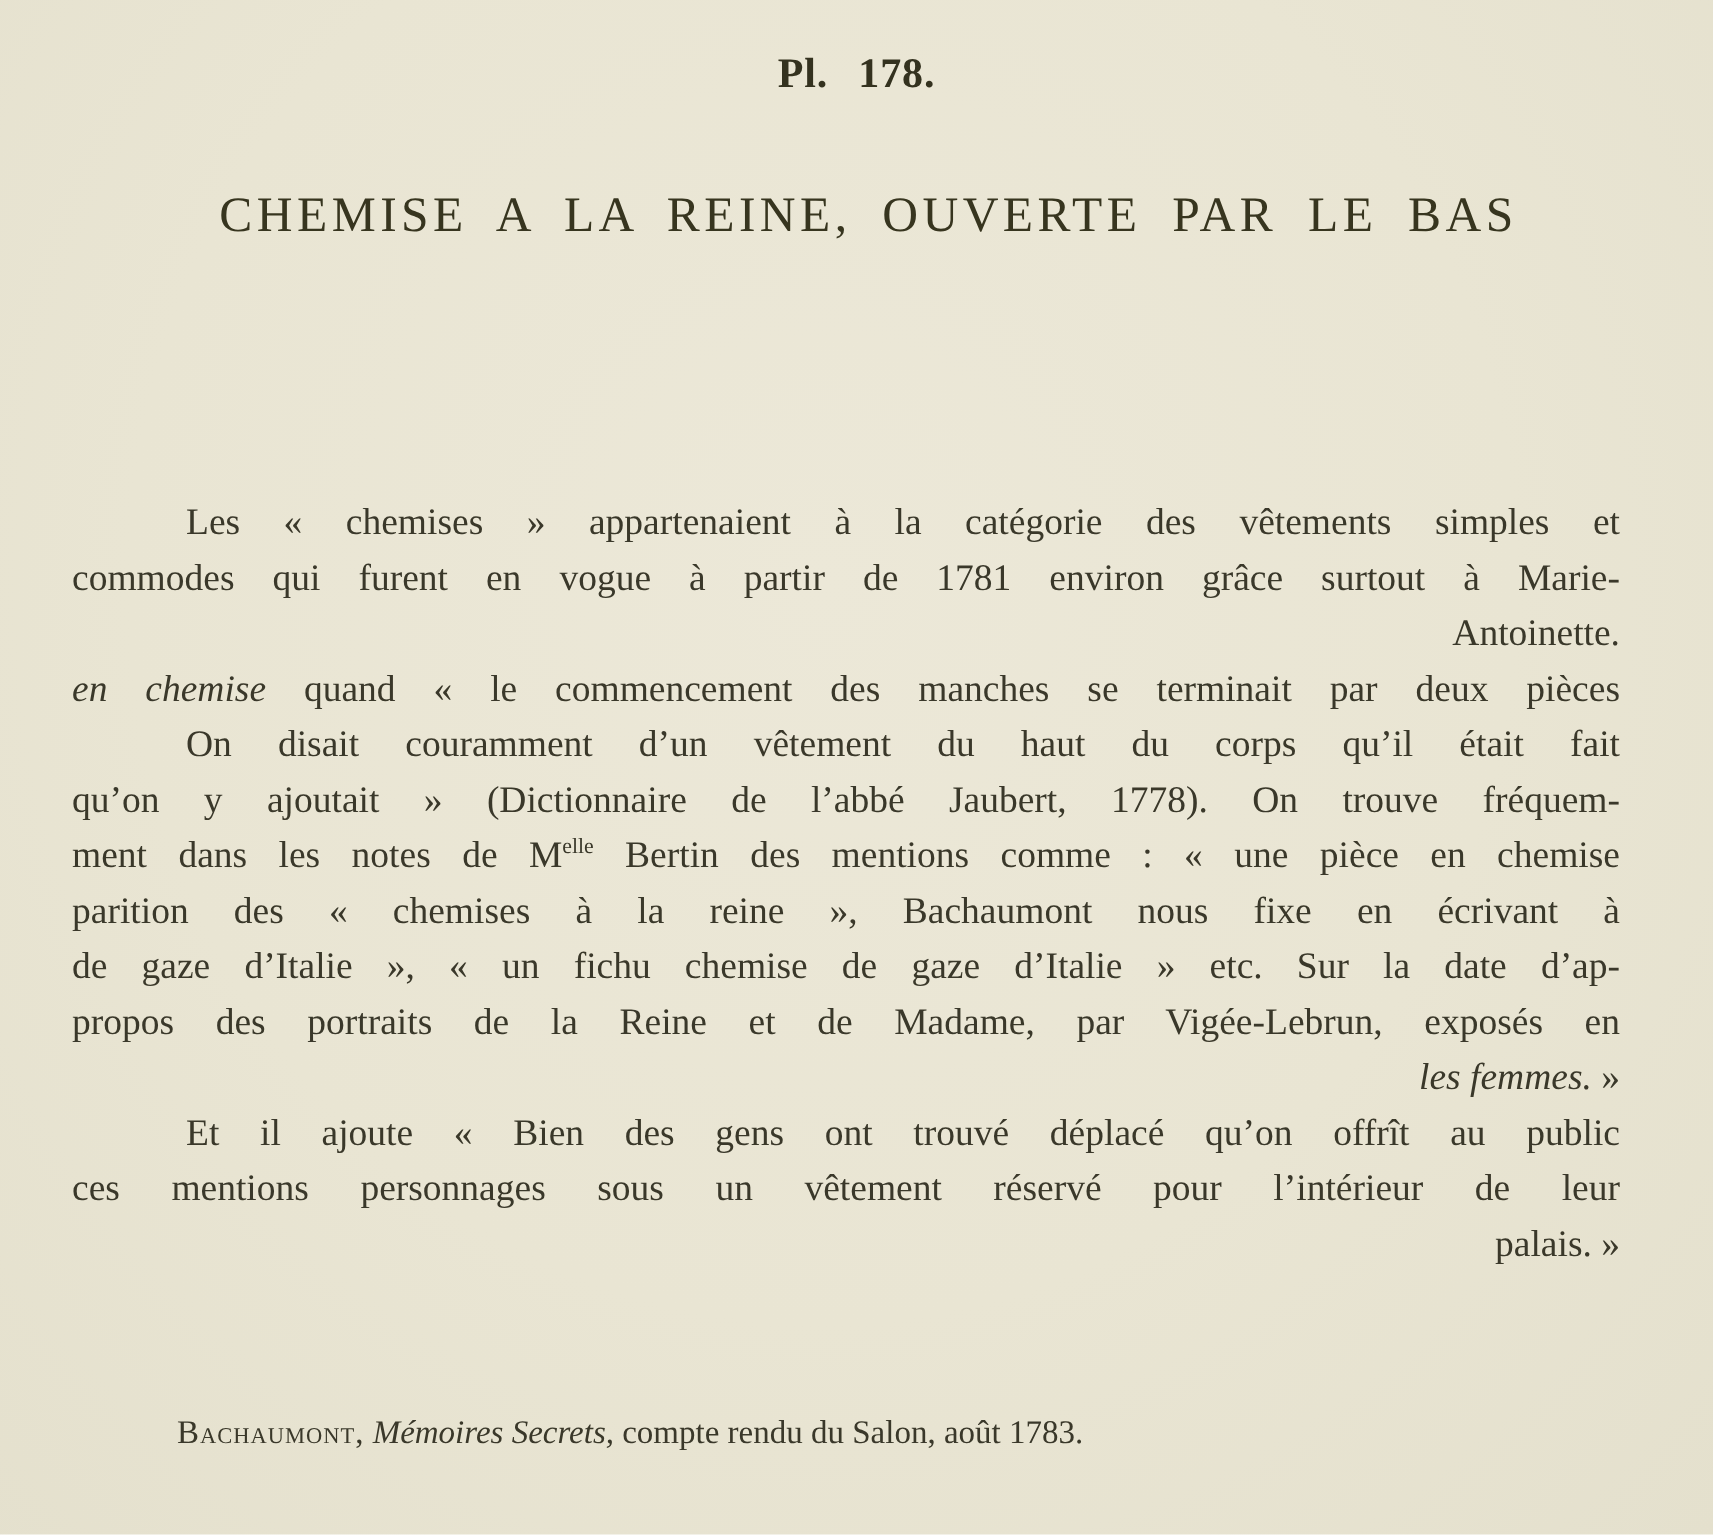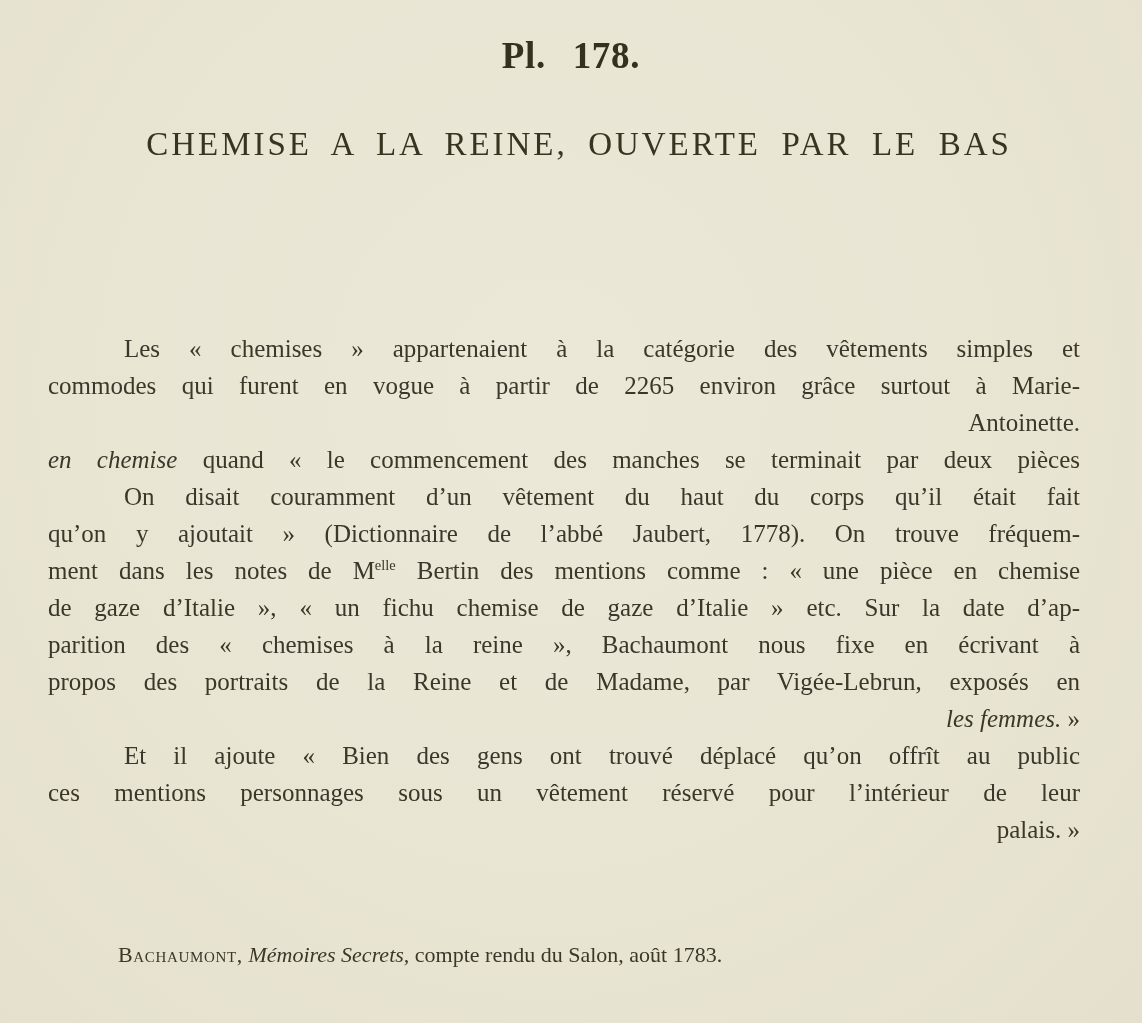--- a/index.html
+++ b/index.html
@@ -14,21 +14,21 @@
     font-family: "Liberation Serif", "DejaVu Serif", serif;
     color: #3a382a;
     overflow: hidden;
   }
   .plate {
     position: absolute;
     top: 34px;
     left: 0;
     right: 0;
     text-align: center;
-    font-size: 37px;
+    font-size: 28px;
     font-weight: 700;
     word-spacing: 0.45em;
     letter-spacing: 0.02em;
     color: #34321f;
   }
   .title {
     position: absolute;
     top: 126px;
     left: 16px;
     right: 0;
@@ -80,30 +80,30 @@
 <body>
 
 <div class="page">
   <div class="plate">Pl. 178.</div>
 
   <div class="title">CHEMISE A LA REINE, OUVERTE PAR LE BAS</div>
 
   <div class="body-text">
       <div class="paragraph">
         <div class="line indent justify"><span class="seg-n">Les « chemises » appartenaient à la catégorie des vêtements simples et</span></div>
-        <div class="line justify"><span class="seg-n">commodes qui furent en vogue à partir de 2265 environ grâce surtout à Marie-</span></div>
+        <div class="line justify"><span class="seg-n">commodes qui furent en vogue à partir de 1781 environ grâce surtout à Marie-</span></div>
         <div class="line"><span class="seg-n">Antoinette.</span></div>
       </div>
       <div class="paragraph">
         <div class="line justify"><span class="seg-i">en chemise</span><span class="seg-n"> quand « le commencement des manches se terminait par deux pièces</span></div>
         <div class="line indent justify"><span class="seg-n">On disait couramment d’un vêtement du haut du corps qu’il était fait</span></div>
         <div class="line justify"><span class="seg-n">qu’on y ajoutait » (Dictionnaire de l’abbé Jaubert, 1778). On trouve fréquem-</span></div>
         <div class="line justify"><span class="seg-n">ment dans les notes de M</span><span class="seg-sup">elle</span><span class="seg-n"> Bertin des mentions comme : « une pièce en chemise</span></div>
+        <div class="line justify"><span class="seg-n">parition des « chemises à la reine », Bachaumont nous fixe en écrivant à</span></div>
         <div class="line justify"><span class="seg-n">de gaze d’Italie », « un fichu chemise de gaze d’Italie » etc. Sur la date d’ap-</span></div>
-        <div class="line justify"><span class="seg-n">parition des « chemises à la reine », Bachaumont nous fixe en écrivant à</span></div>
         <div class="line justify"><span class="seg-n">propos des portraits de la Reine et de Madame, par Vigée-Lebrun, exposés en</span></div>
         <div class="line"><span class="seg-i">les femmes.</span><span class="seg-n"> »</span></div>
       </div>
       <div class="paragraph">
         <div class="line indent justify"><span class="seg-n">Et il ajoute « Bien des gens ont trouvé déplacé qu’on offrît au public</span></div>
         <div class="line justify"><span class="seg-n">ces mentions personnages sous un vêtement réservé pour l’intérieur de leur</span></div>
         <div class="line"><span class="seg-n">palais. »</span></div>
       </div>
     </div>
 

